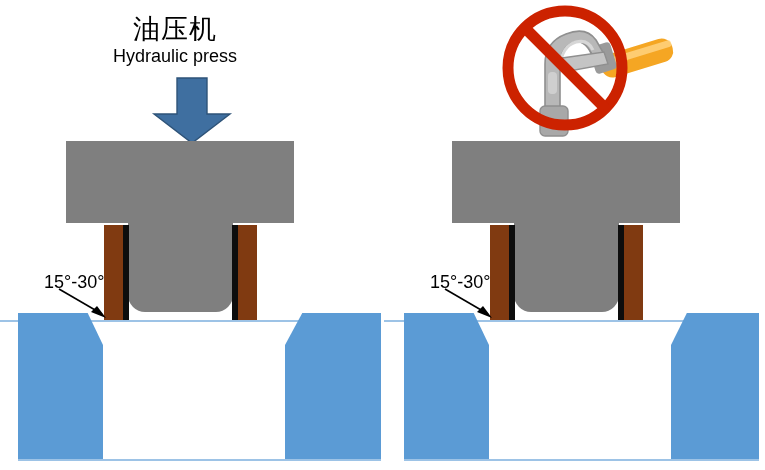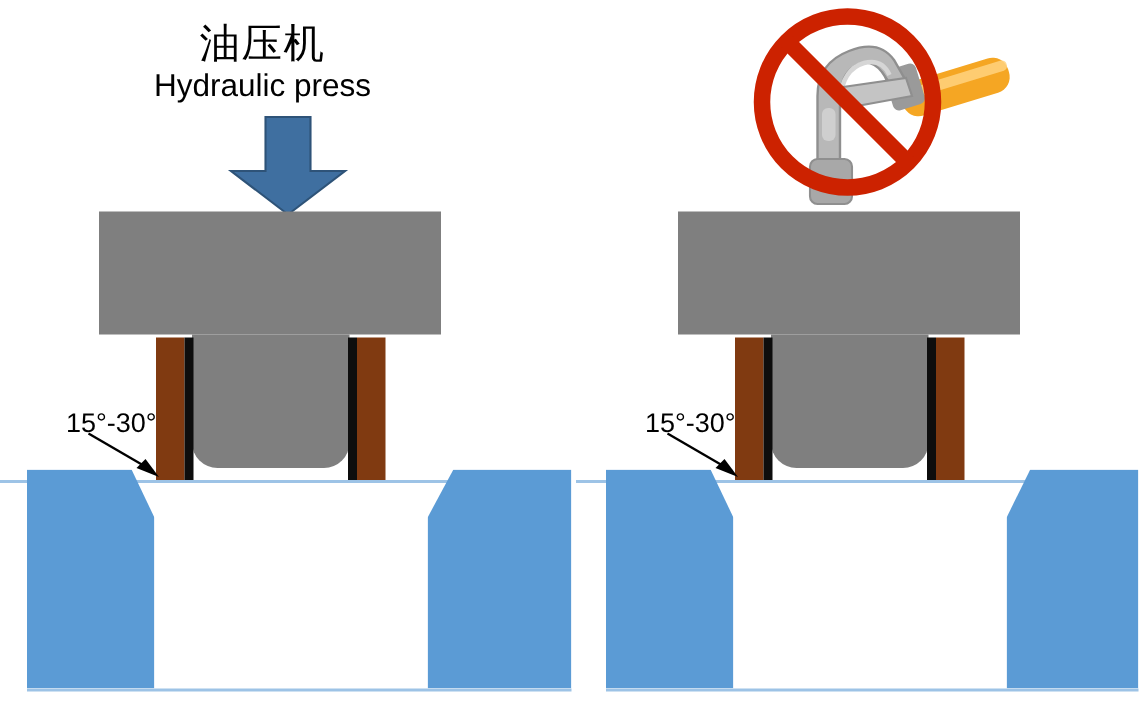--- a/index.html
+++ b/index.html
@@ -35,21 +35,21 @@
     line-height: 1.18;
     white-space: nowrap;
   }
   .press-label .cn {
     display: block;
     font-size: 27px;
     letter-spacing: 1px;
   }
   .press-label .en {
     display: block;
-    font-size: 21px;
+    font-size: 18px;
   }
   .angle-label {
     position: absolute;
     font-size: 18px;
     color: #000000;
     white-space: nowrap;
   }
 
   
   .press-plate {

